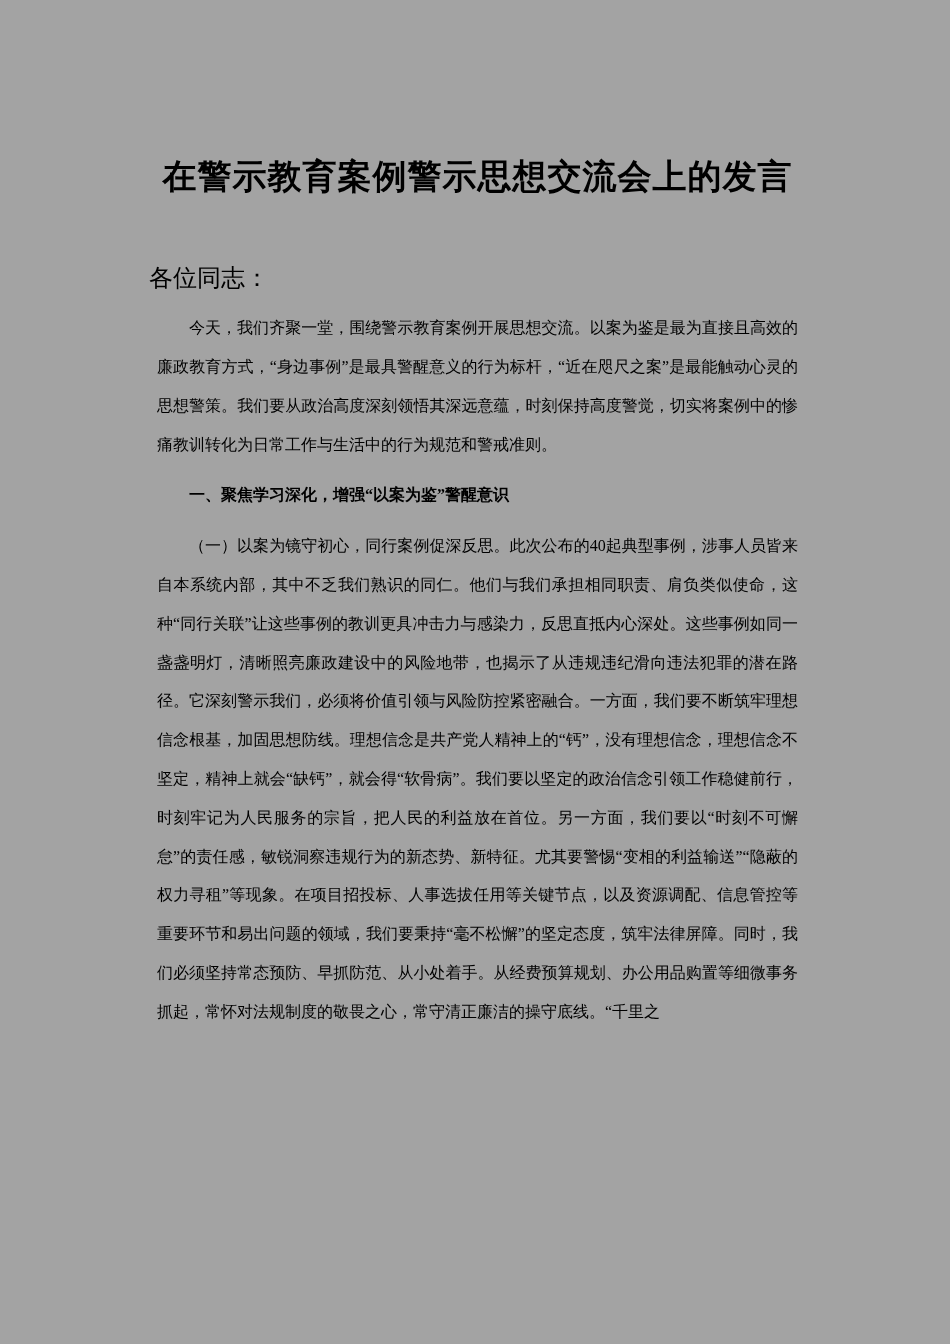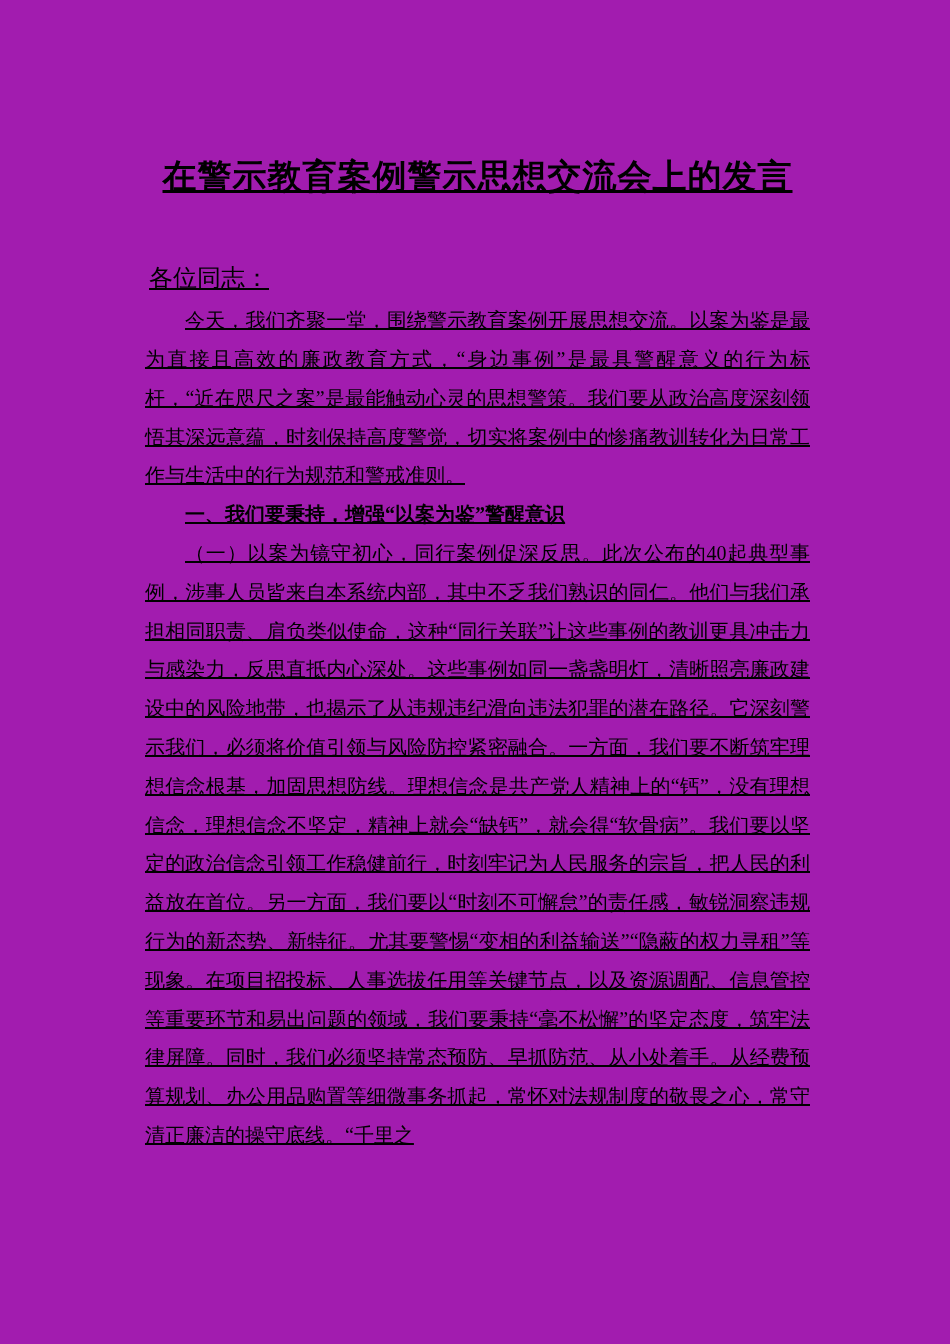--- a/index.html
+++ b/index.html
@@ -13,56 +13,55 @@
     overflow: hidden;
     font-family: "Liberation Serif", "DejaVu Serif", serif;
     color: #000000;
   }
   .page {
     box-sizing: border-box;
     width: 950px;
     height: 1344px;
     padding: 156px 140px 90px 145px;
     overflow: hidden;
-    background: #a21caf;
-    text-decoration: underline;
+    background: #a3a3a3;
   }
   .doc-title {
     font-size: 34px;
     font-weight: bold;
     text-align: center;
     line-height: 1.25;
     margin: 0 0 60px 0;
     letter-spacing: 1px;
   }
   .salutation {
     font-size: 24px;
     line-height: 38.8px;
     margin: 4px;
     text-align: justify;
   }
   .para {
-    font-size: 20px;
+    font-size: 16px;
     line-height: 38.8px;
-    margin: 0;
+    margin: 12px;
     text-align: justify;
     text-justify: inter-ideograph;
     text-indent: 2em;
     word-break: break-all;
   }
   .para.heading {
     font-weight: bold;
   }
 </style>
 </head>
 <body>
 
 <div class="page">
   <h1 class="doc-title">在警示教育案例警示思想交流会上的发言</h1>
 
   <p class="salutation">各位同志：</p>
 
   <p class="para">今天，我们齐聚一堂，围绕警示教育案例开展思想交流。以案为鉴是最为直接且高效的廉政教育方式，“身边事例”是最具警醒意义的行为标杆，“近在咫尺之案”是最能触动心灵的思想警策。我们要从政治高度深刻领悟其深远意蕴，时刻保持高度警觉，切实将案例中的惨痛教训转化为日常工作与生活中的行为规范和警戒准则。</p>
 
-  <p class="para heading">一、我们要秉持，增强“以案为鉴”警醒意识</p>
+  <p class="para heading">一、聚焦学习深化，增强“以案为鉴”警醒意识</p>
 
   <p class="para">（一）以案为镜守初心，同行案例促深反思。此次公布的40起典型事例，涉事人员皆来自本系统内部，其中不乏我们熟识的同仁。他们与我们承担相同职责、肩负类似使命，这种“同行关联”让这些事例的教训更具冲击力与感染力，反思直抵内心深处。这些事例如同一盏盏明灯，清晰照亮廉政建设中的风险地带，也揭示了从违规违纪滑向违法犯罪的潜在路径。它深刻警示我们，必须将价值引领与风险防控紧密融合。一方面，我们要不断筑牢理想信念根基，加固思想防线。理想信念是共产党人精神上的“钙”，没有理想信念，理想信念不坚定，精神上就会“缺钙”，就会得“软骨病”。我们要以坚定的政治信念引领工作稳健前行，时刻牢记为人民服务的宗旨，把人民的利益放在首位。另一方面，我们要以“时刻不可懈怠”的责任感，敏锐洞察违规行为的新态势、新特征。尤其要警惕“变相的利益输送”“隐蔽的权力寻租”等现象。在项目招投标、人事选拔任用等关键节点，以及资源调配、信息管控等重要环节和易出问题的领域，我们要秉持“毫不松懈”的坚定态度，筑牢法律屏障。同时，我们必须坚持常态预防、早抓防范、从小处着手。从经费预算规划、办公用品购置等细微事务抓起，常怀对法规制度的敬畏之心，常守清正廉洁的操守底线。“千里之</p>
 </div>
 
 </body></html>

